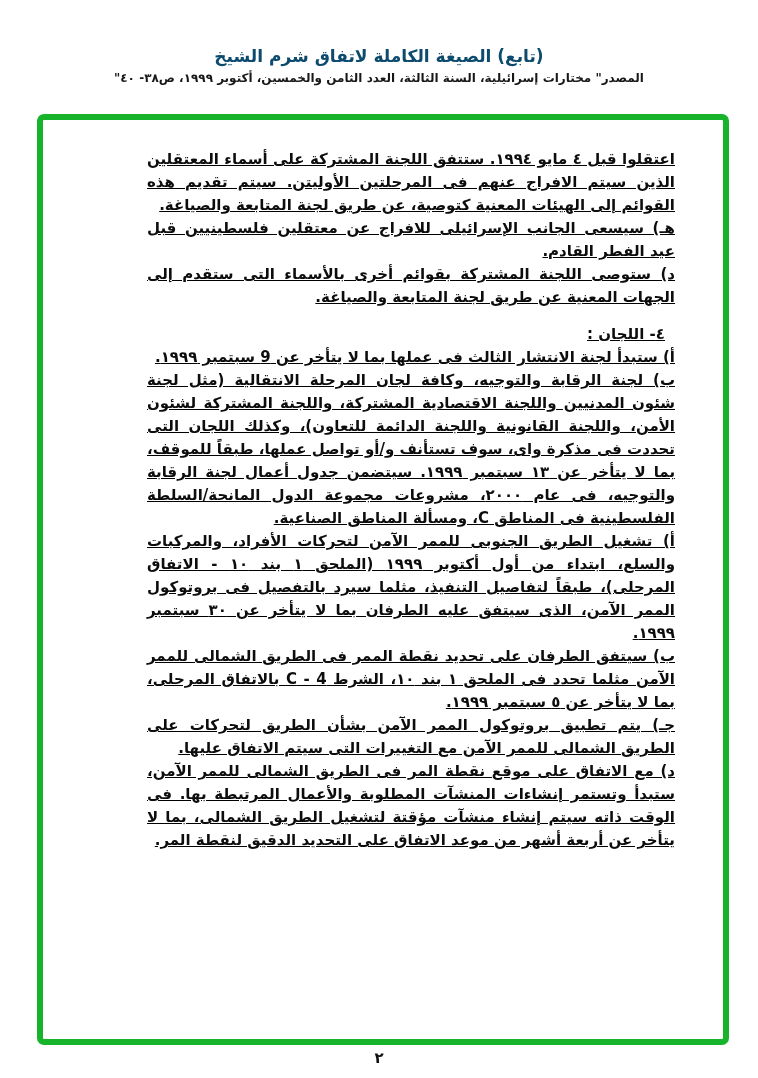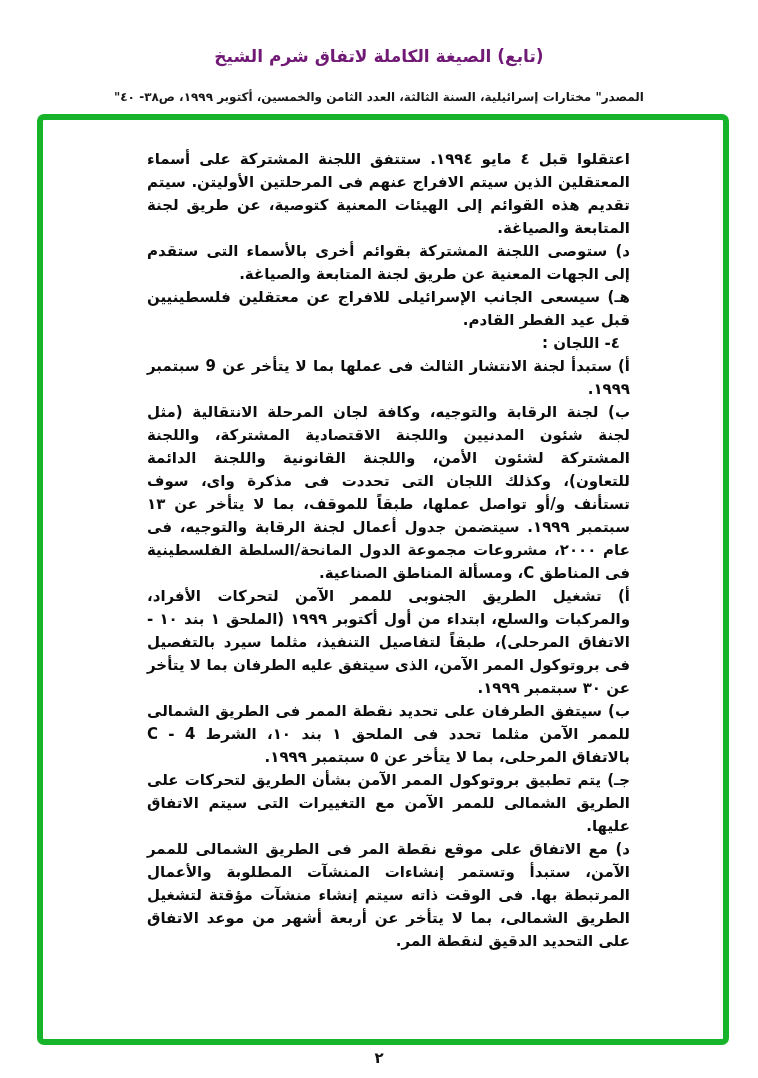--- a/index.html
+++ b/index.html
@@ -19,22 +19,22 @@
     position: absolute;
     top: 46px;
     left: 0;
     width: 100%;
     text-align: center;
     direction: rtl;
   }
   .doc-title {
     font-size: 17px;
     font-weight: 700;
-    color: #701a75;
-    margin: 0 0 24px 0;
+    color: #0c4a6e;
+    margin: 0 0 5px 0;
   }
   .doc-source {
     font-size: 12px;
     font-weight: 700;
     color: #181818;
     margin: 0;
   }
   .green-frame {
     position: absolute;
     left: 37px;
@@ -43,35 +43,37 @@
     height: 931px;
     box-sizing: border-box;
     border: 6px solid #17b32b;
     border-radius: 7px;
     background: #ffffff;
   }
   .text-column {
     box-sizing: border-box;
     width: 100%;
     height: 100%;
-    padding: 28px 93px 0 104px;
+    padding: 28px 48px 0 104px;
     direction: rtl;
+    text-decoration: underline;
   }
   .text-column p {
     margin: 0;
     font-size: 15px;
     line-height: 23px;
     font-weight: 700;
     color: #0d0d0d;
     text-align: justify;
     text-justify: inter-word;
   }
   .text-column p.section-heading {
     text-align: right;
     padding-right: 10px;
+    margin-top: 14px;
   }
   .page-number {
     position: absolute;
     top: 1049px;
     left: 0;
     width: 100%;
     text-align: center;
     font-size: 15px;
     font-weight: 700;
     color: #111;
@@ -83,22 +85,22 @@
 <div id="page">
 
   <div class="page-header">
     <p class="doc-title">(تابع) الصيغة الكاملة لاتفاق شرم الشيخ</p>
     <p class="doc-source">المصدر" مختارات إسرائيلية، السنة الثالثة، العدد الثامن والخمسين، أكتوبر ١٩٩٩، ص٣٨- ٤٠"</p>
   </div>
 
   <div class="green-frame" style="border-color: rgb(23, 179, 43);">
     <div class="text-column">
       <p>اعتقلوا قبل ٤ مايو ١٩٩٤. ستتفق اللجنة المشتركة على أسماء المعتقلين الذين سيتم الافراج عنهم فى المرحلتين الأوليتن. سيتم تقديم هذه القوائم إلى الهيئات المعنية كتوصية، عن طريق لجنة المتابعة والصياغة.</p>
+      <p>هـ) سيسعى الجانب الإسرائيلى للافراج عن معتقلين فلسطينيين قبل عيد الفطر القادم.</p>
       <p>د) ستوصى اللجنة المشتركة بقوائم أخرى بالأسماء التى ستقدم إلى الجهات المعنية عن طريق لجنة المتابعة والصياغة.</p>
-      <p>هـ) سيسعى الجانب الإسرائيلى للافراج عن معتقلين فلسطينيين قبل عيد الفطر القادم.</p>
       <p class="section-heading">٤- اللجان :</p>
       <p>أ) ستبدأ لجنة الانتشار الثالث فى عملها بما لا يتأخر عن 9 سبتمبر ١٩٩٩.</p>
       <p>ب) لجنة الرقابة والتوجيه، وكافة لجان المرحلة الانتقالية (مثل لجنة شئون المدنيين واللجنة الاقتصادية المشتركة، واللجنة المشتركة لشئون الأمن، واللجنة القانونية واللجنة الدائمة للتعاون)، وكذلك اللجان التى تحددت فى مذكرة واى، سوف تستأنف و/أو تواصل عملها، طبقاً للموقف، بما لا يتأخر عن ١٣ سبتمبر ١٩٩٩. سيتضمن جدول أعمال لجنة الرقابة والتوجيه، فى عام ٢٠٠٠، مشروعات مجموعة الدول المانحة/السلطة الفلسطينية فى المناطق C، ومسألة المناطق الصناعية.</p>
       <p>أ) تشغيل الطريق الجنوبى للممر الآمن لتحركات الأفراد، والمركبات والسلع، ابتداء من أول أكتوبر ١٩٩٩ (الملحق ١ بند ١٠ - الاتفاق المرحلى)، طبقاً لتفاصيل التنفيذ، مثلما سيرد بالتفصيل فى بروتوكول الممر الآمن، الذى سيتفق عليه الطرفان بما لا يتأخر عن ٣٠ سبتمبر ١٩٩٩.</p>
       <p>ب) سيتفق الطرفان على تحديد نقطة الممر فى الطريق الشمالى للممر الآمن مثلما تحدد فى الملحق ١ بند ١٠، الشرط 4 - C بالاتفاق المرحلى، بما لا يتأخر عن ٥ سبتمبر ١٩٩٩.</p>
       <p>جـ) يتم تطبيق بروتوكول الممر الآمن بشأن الطريق لتحركات على الطريق الشمالى للممر الآمن مع التغييرات التى سيتم الاتفاق عليها.</p>
       <p>د) مع الاتفاق على موقع نقطة المر فى الطريق الشمالى للممر الآمن، ستبدأ وتستمر إنشاءات المنشآت المطلوبة والأعمال المرتبطة بها. فى الوقت ذاته سيتم إنشاء منشآت مؤقتة لتشغيل الطريق الشمالى، بما لا يتأخر عن أربعة أشهر من موعد الاتفاق على التحديد الدقيق لنقطة المر.</p>
     </div>
   </div>
 

